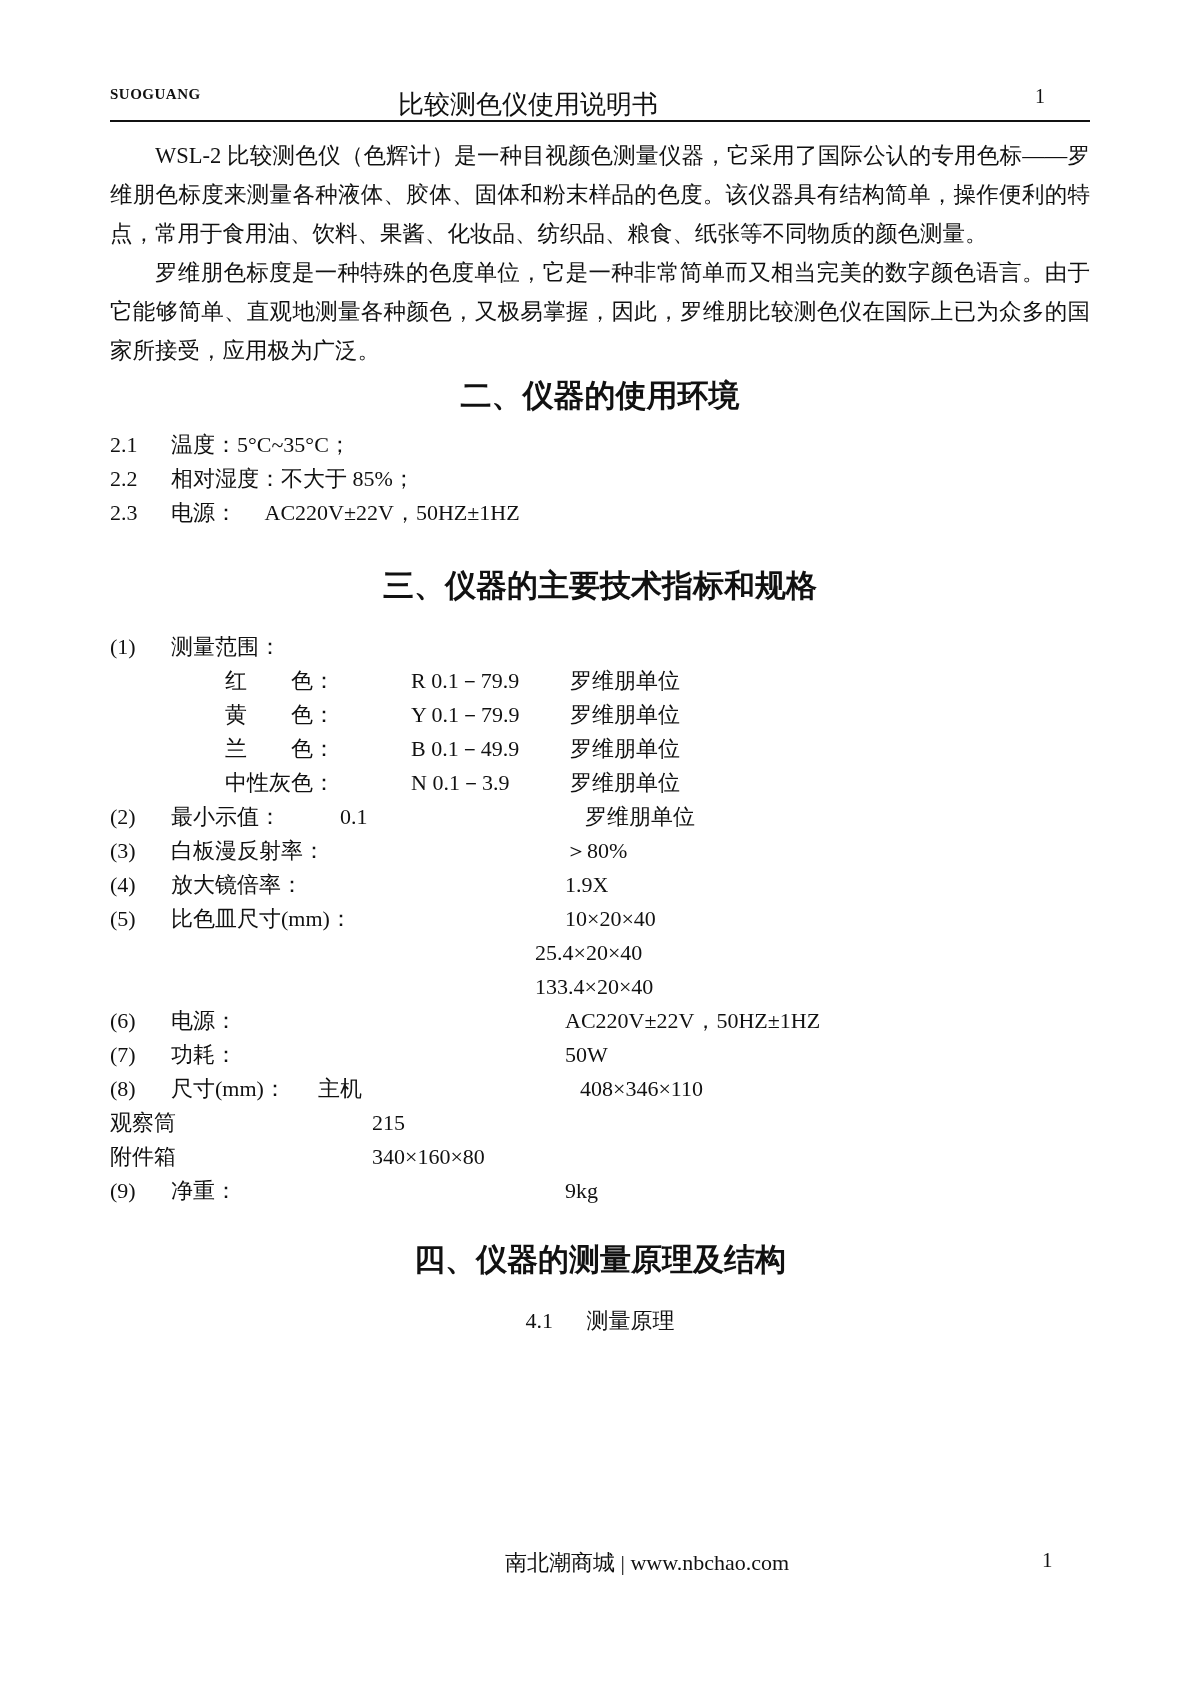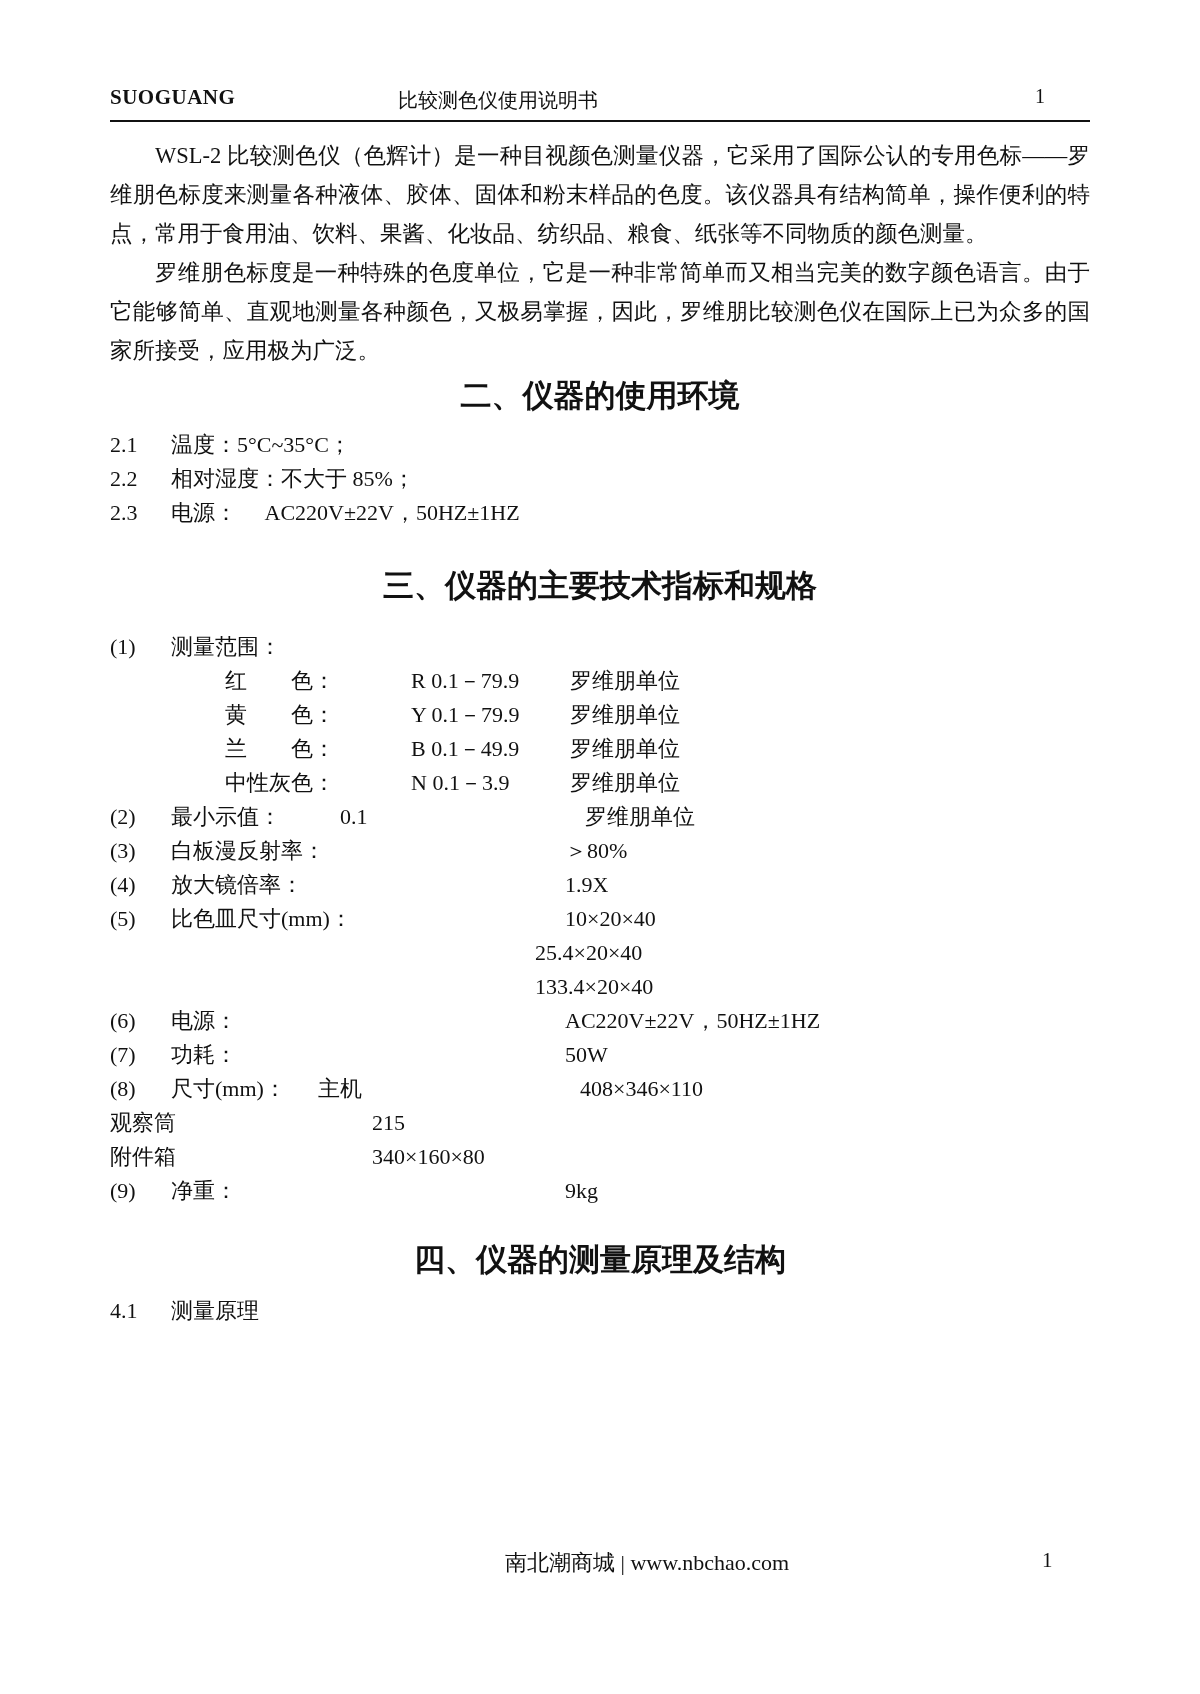--- a/index.html
+++ b/index.html
@@ -15,26 +15,26 @@
   }
   
   .hdr{
     position:relative;
     height:28px;
     border-bottom:2px solid #111;
     padding-bottom:7px;
   }
   .hdr .brand{
     font-weight:bold;
-    font-size:21px;
+    font-size:15px;
     letter-spacing:.5px;
   }
   .hdr .doc-title{
     position:absolute;left:288px;top:2px;
-    font-size:20px;
+    font-size:26px;
   }
   .hdr .pgnum{
     position:absolute;left:925px;top:0;
     font-size:20px;
   }
   
   .sec-h{
     text-align:center;
     font-family:"Liberation Sans","DejaVu Sans",sans-serif;
     font-weight:bold;
@@ -69,21 +69,21 @@
   .w132{width:132px;flex:none;}
   .w144{width:144px;flex:none;}
   .w154{width:154px;flex:none;}
   .w171{width:171px;flex:none;}
   .w230{width:230px;flex:none;}
   .w247{width:247px;flex:none;}
   .w379{width:379px;flex:none;}
   .ind115{margin-left:115px;}
   .ind178{}
   .ind425{margin-left:425px;}
-  .sub41{margin-top:14px;}
+  .sub41{margin-top:24px;justify-content:center;}
   
   .ftr{
     position:absolute;top:1548px;left:0;width:1116px;height:32px;
   }
   .ftr .site{
     position:absolute;left:505px;top:0;
     font-size:22px;
   }
   .ftr .pgnum{
     position:absolute;left:1042px;top:0;

